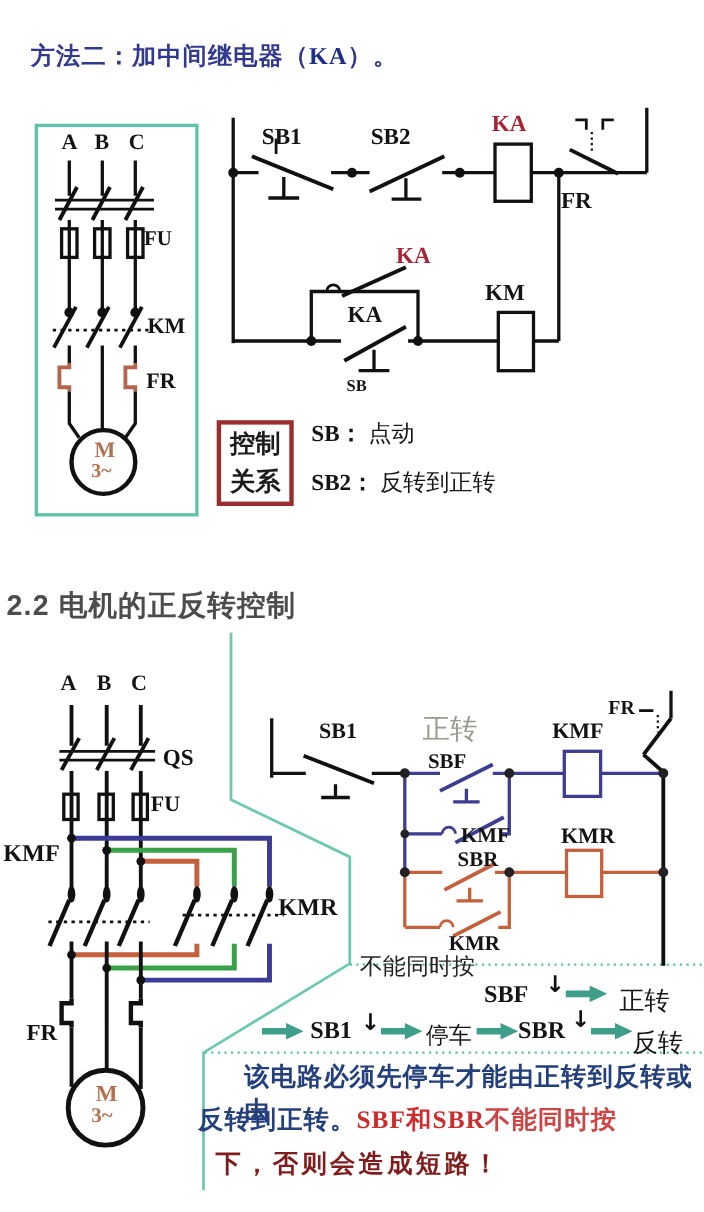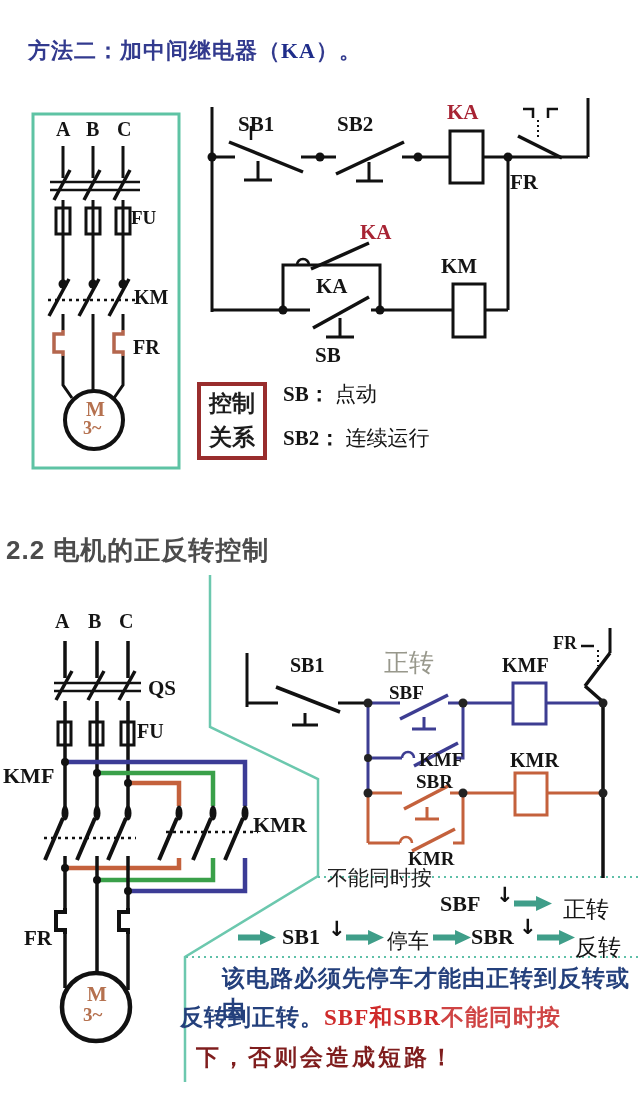--- a/index.html
+++ b/index.html
@@ -101,28 +101,28 @@
         <circle cx="380" cy="310" r="4.5"></circle>
     </g>
   </svg>
   <div class="lbl" style="left:238px;top:112px;font-size:21px">SB1</div>
   <div class="lbl" style="left:337px;top:112px;font-size:21px">SB2</div>
   <div class="lbl" style="left:447px;top:100px;font-size:21px;color:#a82434">KA</div>
   <div class="lbl" style="left:360px;top:220px;font-size:21px;color:#a82434">KA</div>
   <div class="lbl" style="left:510px;top:170px;font-size:21px">FR</div>
   <div class="lbl" style="left:316px;top:274px;font-size:21px">KA</div>
   <div class="lbl" style="left:441px;top:254px;font-size:21px">KM</div>
-  <div class="lbl" style="left:315px;top:343px;font-size:21px">SB</div>
+  <div class="lbl" style="left:315px;top:343px;font-size:15px">SB</div>
 
   <div class="relbox">
     <div>控制</div>
     <div>关系</div>
   </div>
   <div class="lbl" style="left:283px;top:380px;font-size:21px"><span>SB：</span> <span class="cjk">点动</span></div>
-  <div class="lbl" style="left:283px;top:424px;font-size:21px"><span>SB2：</span> <span class="cjk">连续运行</span></div>
+  <div class="lbl" style="left:283px;top:424px;font-size:21px"><span>SB2：</span> <span class="cjk">反转到正转</span></div>
 
   <div class="heading">2.2 电机的正反转控制</div>
 
   <svg style="left:0;top:540px" width="640" height="562" viewBox="0 540 640 562">
     <polyline points="210,575 210,727 318,779 318,876 185,957 185,1082" fill="none" stroke="#6cc8ae" stroke-width="2.5"></polyline>
     <path d="M318,877 H640" stroke="#5fc0a8" stroke-width="2" stroke-dasharray="2 4" fill="none"></path>
     <path d="M186,957 H640" stroke="#5fc0a8" stroke-width="2" stroke-dasharray="2 4" fill="none"></path>
   </svg>
 
   <svg style="left:20px;top:608px" width="300" height="452" viewBox="20 608 300 452">

